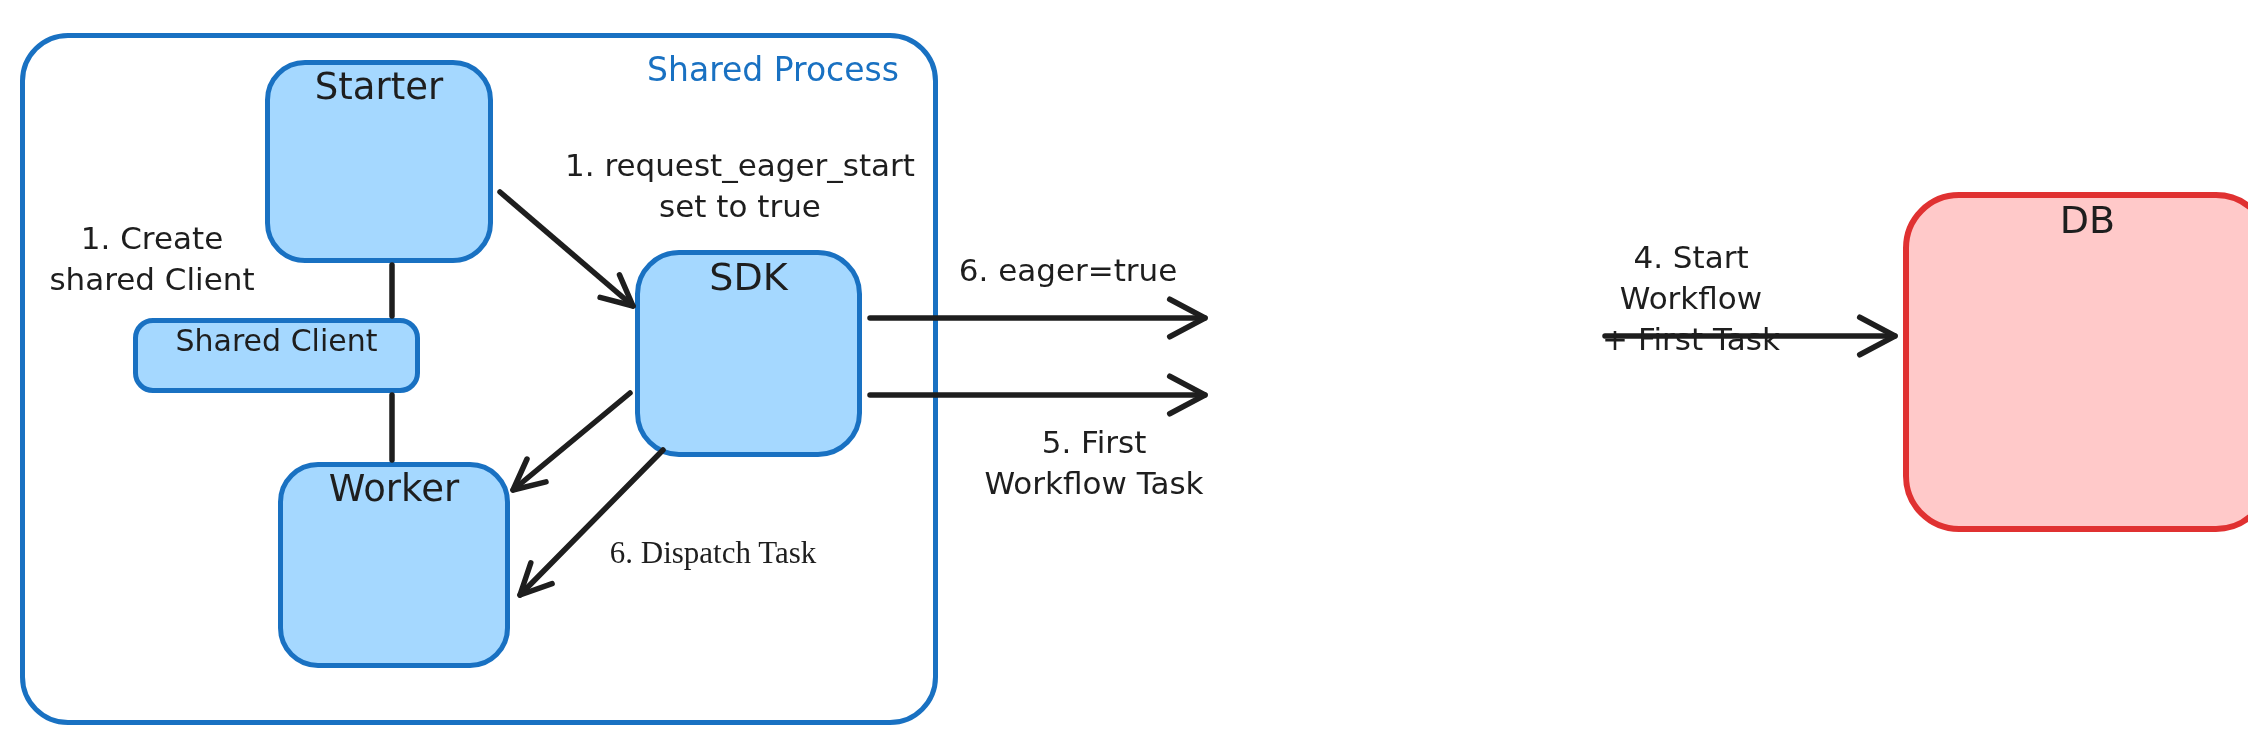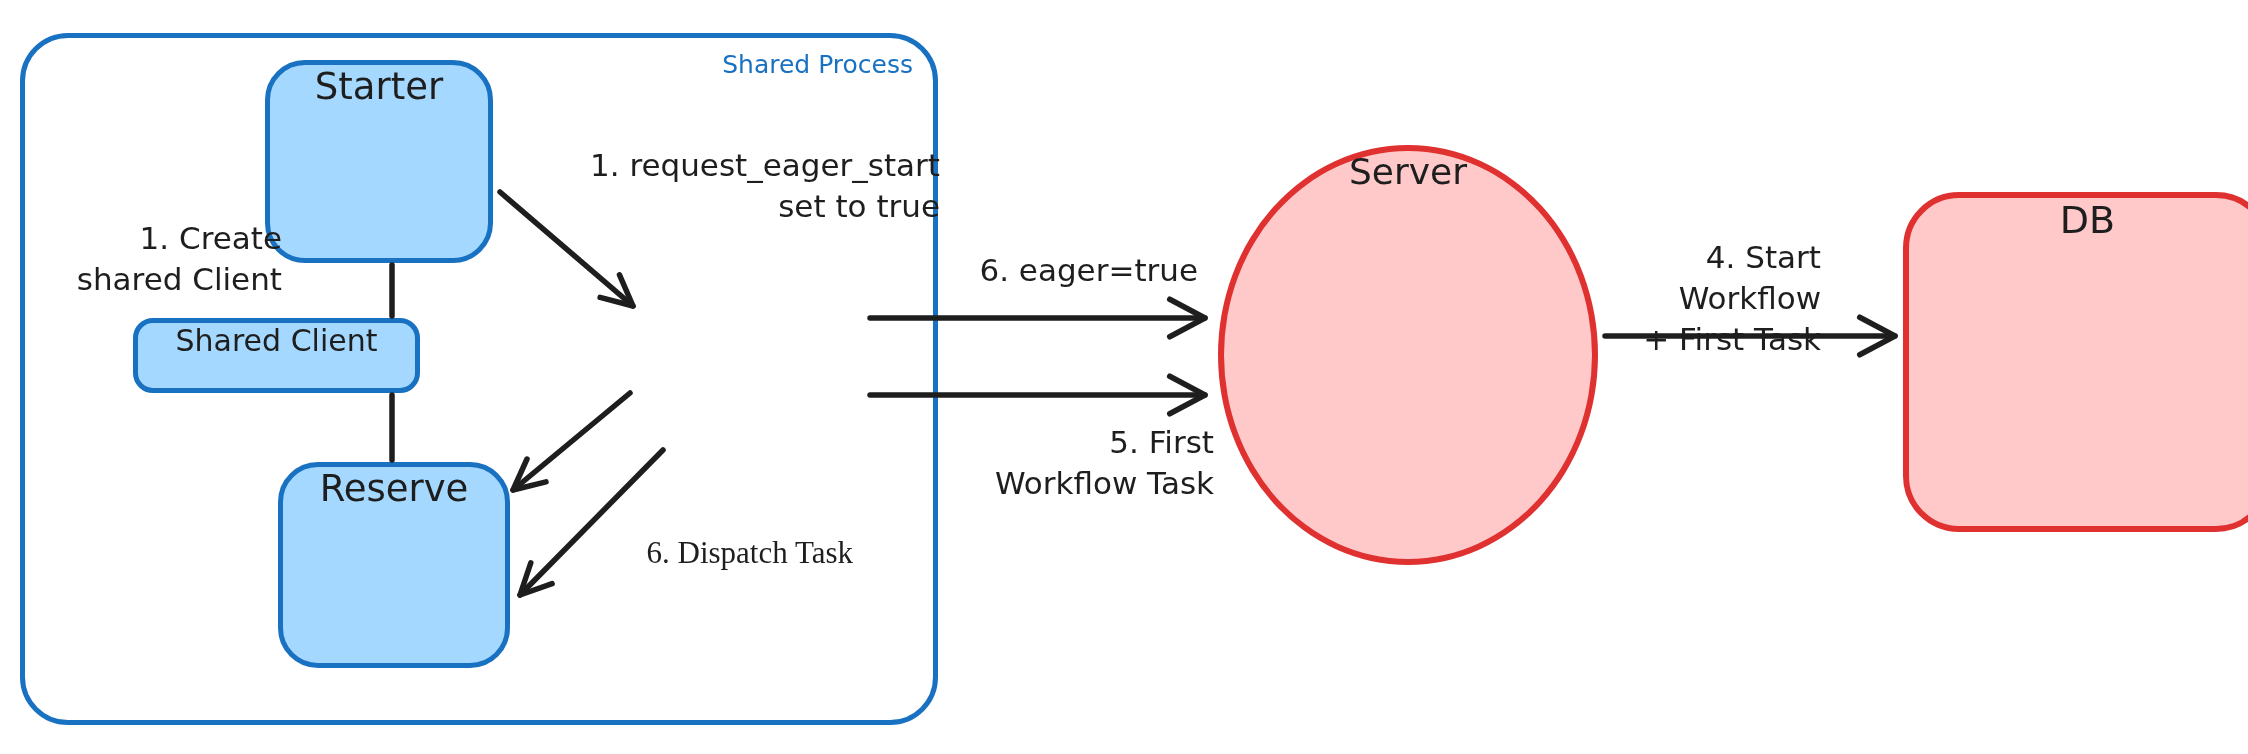--- a/index.html
+++ b/index.html
@@ -19,22 +19,22 @@
     border: 5px solid var(--blue-stroke, #1971c2);
     border-radius: 48px;
     box-sizing: border-box;
     background: transparent;
     z-index: 1;
   }
   .group-label {
     position: absolute;
     left: 633px; top: 50px;
     width: 280px;
-    text-align: right;
-    font-size: 25px;
+    text-align: center;
+    font-size: 33px;
     color: var(--blue-stroke, #1971c2);
     z-index: 4;
   }
   .node {
     position: absolute;
     background: var(--blue-fill, #a5d8ff);
     border: 5px solid var(--blue-stroke, #1971c2);
     box-sizing: border-box;
     display: flex;
     align-items: flex-start;
@@ -48,21 +48,21 @@
   .node-sdk { left: 635px; top: 250px; width: 227px; height: 207px; border-radius: 44px; font-size: 38px; }
   .node-red {
     background: var(--red-fill, #ffc9c9);
     border: 6px solid var(--red-stroke, #e03131);
   }
   .node-server { left: 1218px; top: 145px; width: 380px; height: 420px; border-radius: 50%; }
   .node-db { left: 1903px; top: 192px; width: 369px; height: 340px; border-radius: 56px; font-size: 38px; }
   .annotation {
     position: absolute;
     white-space: pre-line;
-    text-align: right;
+    text-align: center;
     font-size: 31px;
     line-height: 1.32;
     z-index: 4;
   }
   .ann-create { left: 22px;  top: 218px; width: 260px; }
   .ann-request { left: 540px; top: 145px; width: 400px; }
   .ann-reserve { left: 407px; top: 372px; width: 220px; }
   .ann-dispatch { left: 573px; top: 533px; width: 280px; font-family: Liberation Serif, serif; }
   .ann-eager { left: 938px; top: 250px; width: 260px; }
   .ann-first-task { left: 934px; top: 422px; width: 240px; margin-left: 40px; }
@@ -90,26 +90,26 @@
   <div class="group-box"></div>
   <div class="group-label">Shared Process</div>
 
   <div class="node node-starter">
     <span>Starter</span>
   </div>
   <div class="node node-shared-client">
     <span>Shared Client</span>
   </div>
   <div class="node node-worker">
-    <span>Reserve</span>
+    <span>Worker</span>
+  </div>
+  <div class="node node-sdk">
+    <span>SDK</span>
   </div>
 
-  <div class="node node-red node-server">
-    <span>Server</span>
-  </div>
   <div class="node node-red node-db">
     <span>DB</span>
   </div>
 
   <svg class="svg-layer" viewBox="0 0 2248 754" xmlns="http://www.w3.org/2000/svg">
 
     <g>
       <path class="arrow" d="M392,265 L392,316"></path>
       <path class="arrow" d="M392,395 L392,460"></path>
     </g>

